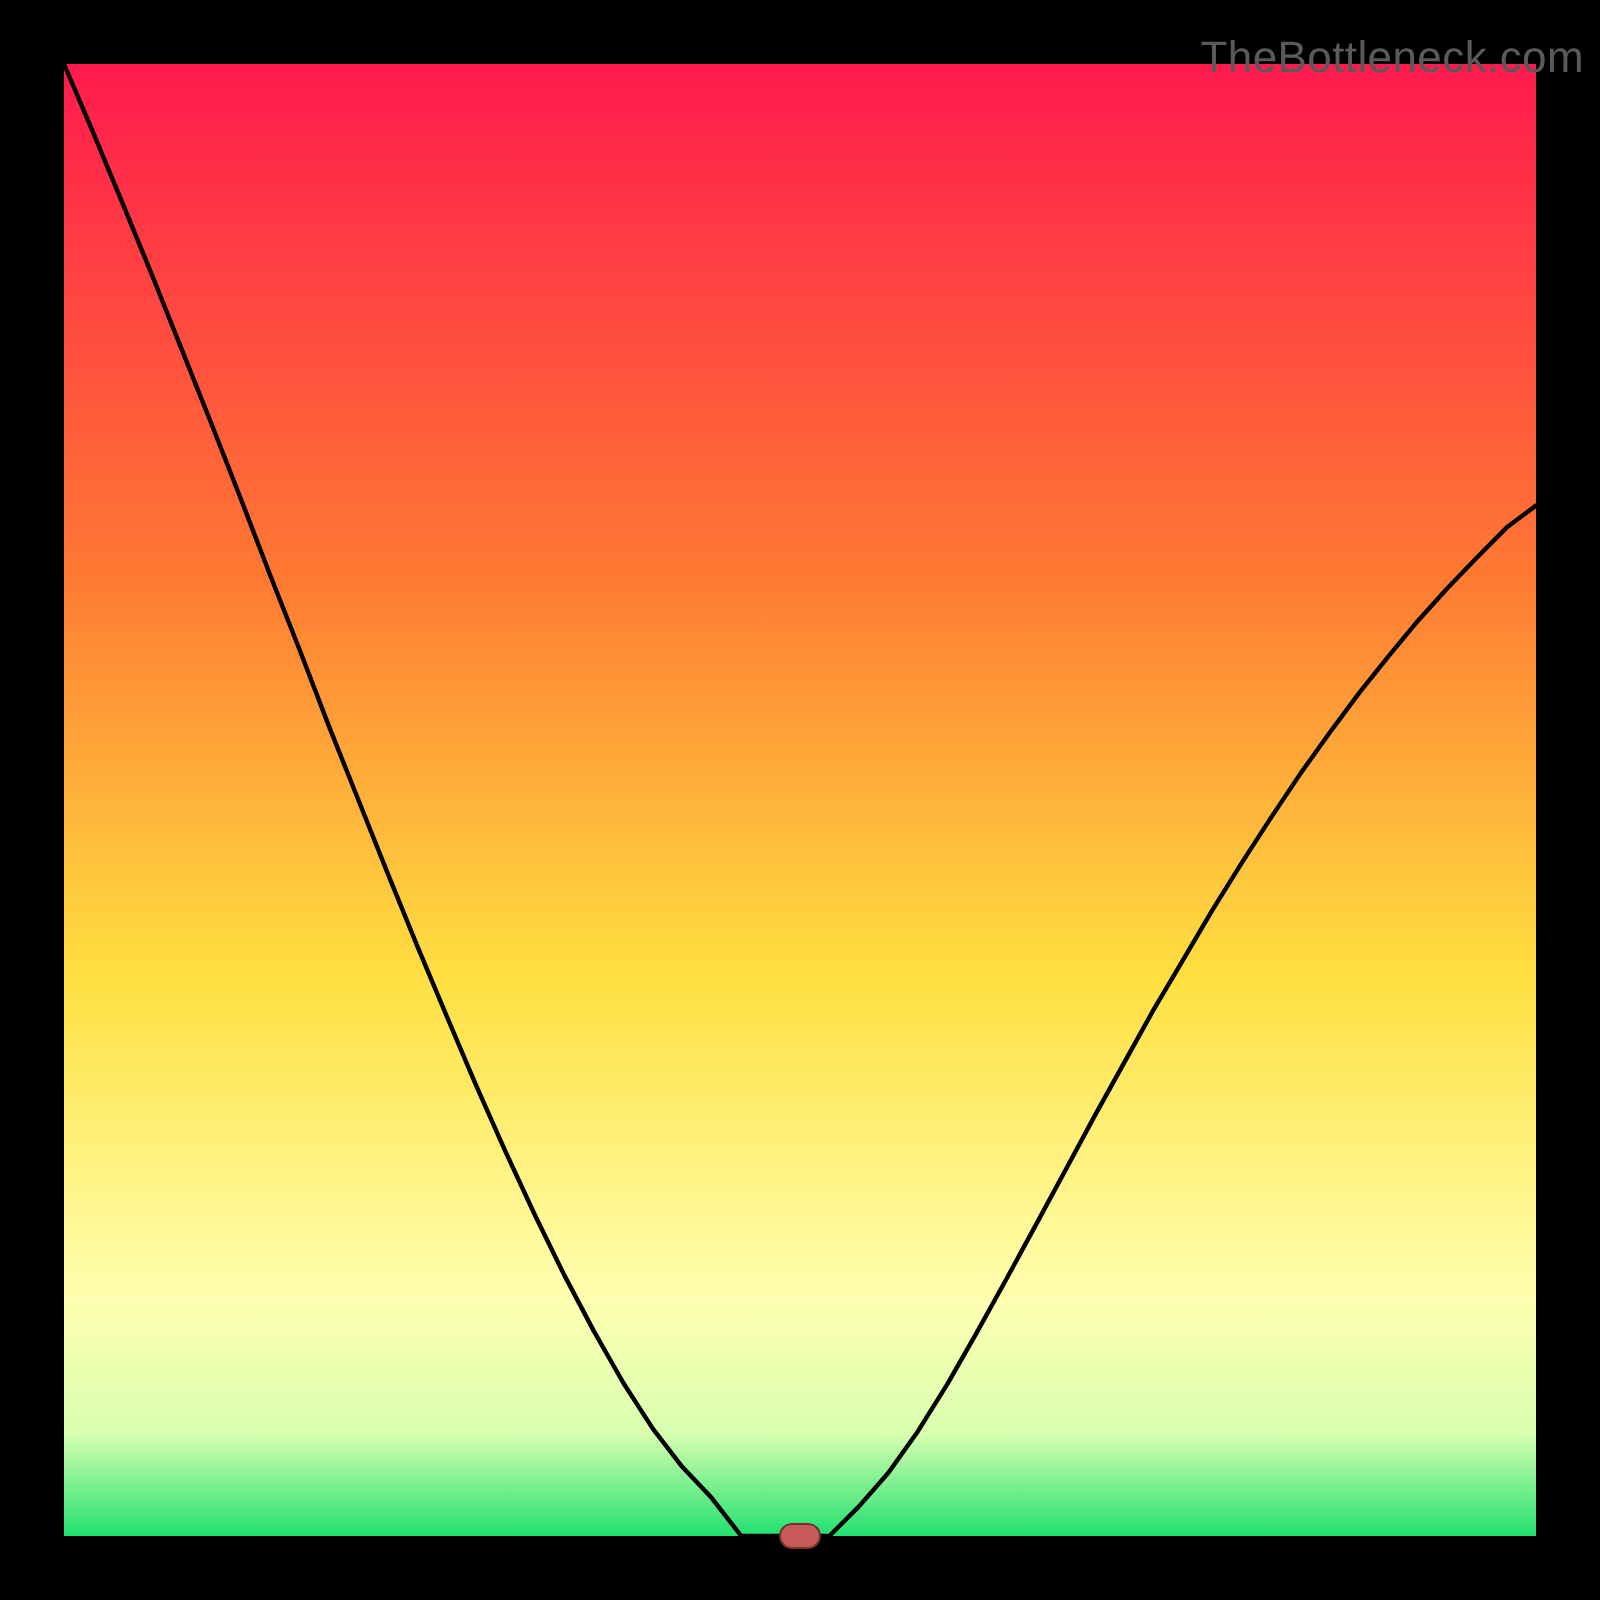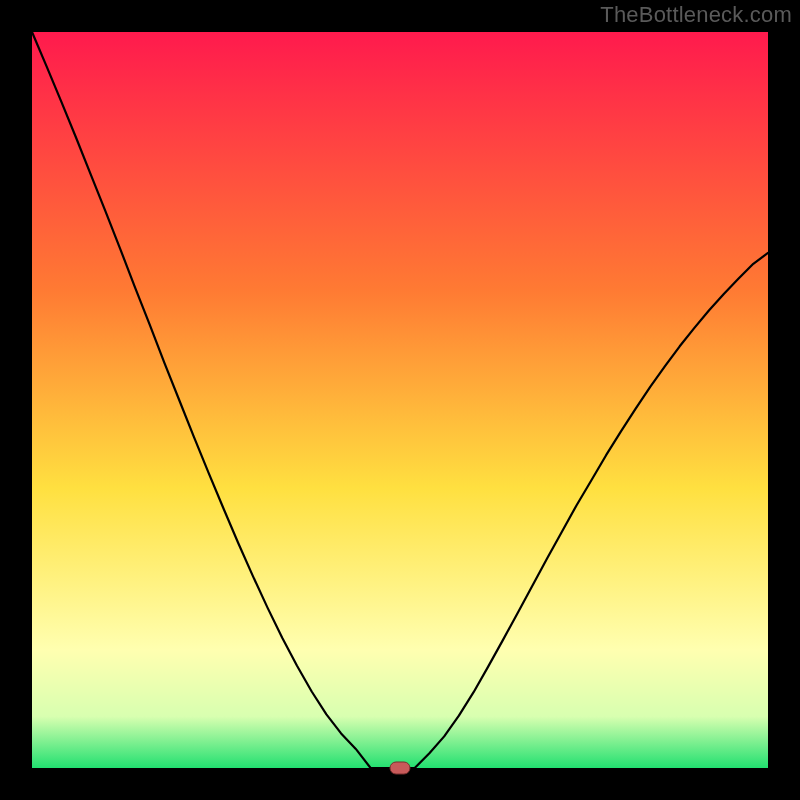--- a/index.html
+++ b/index.html
@@ -12,21 +12,21 @@
     font-family: Arial, Helvetica, sans-serif;
   }
   .frame {
     position: relative;
     width: 800px;
     height: 800px;
     background: #000;
   }
   .watermark {
     position: absolute;
-    top: 2px;
+    top: 16px;
     right: 8px;
     color: #5a5a5a;
     font-size: 22px;
     font-weight: 500;
     letter-spacing: 0.2px;
     z-index: 5;
   }
   svg {
     display: block;
   }

